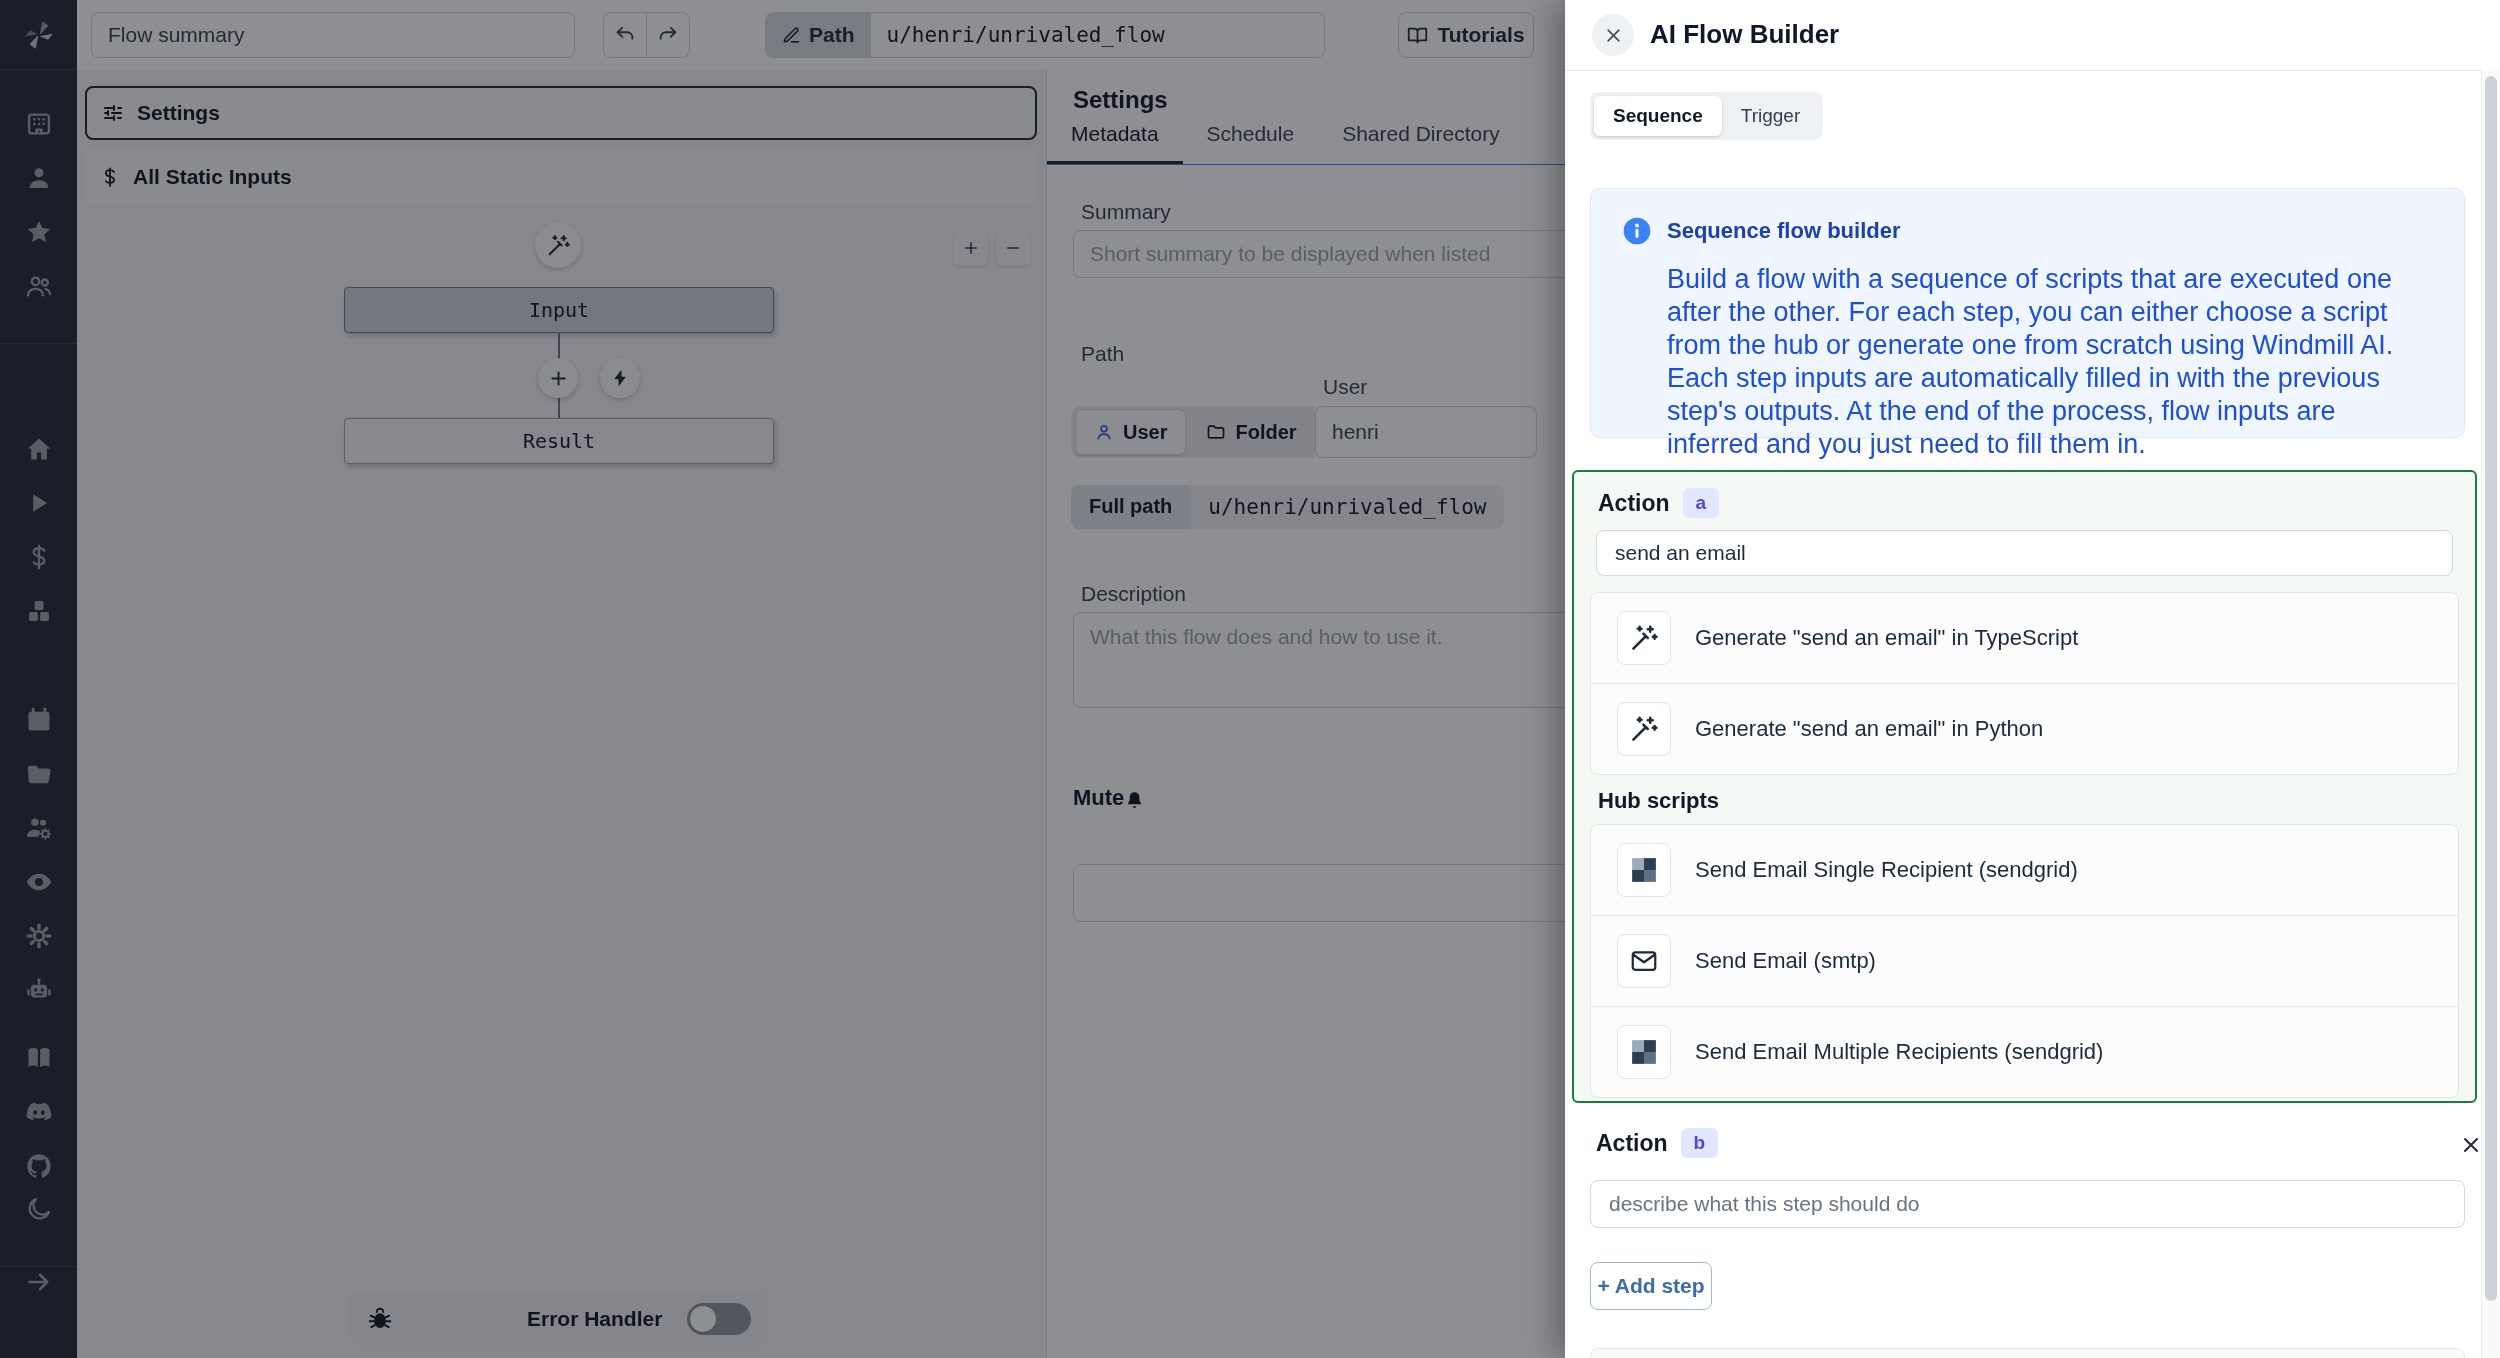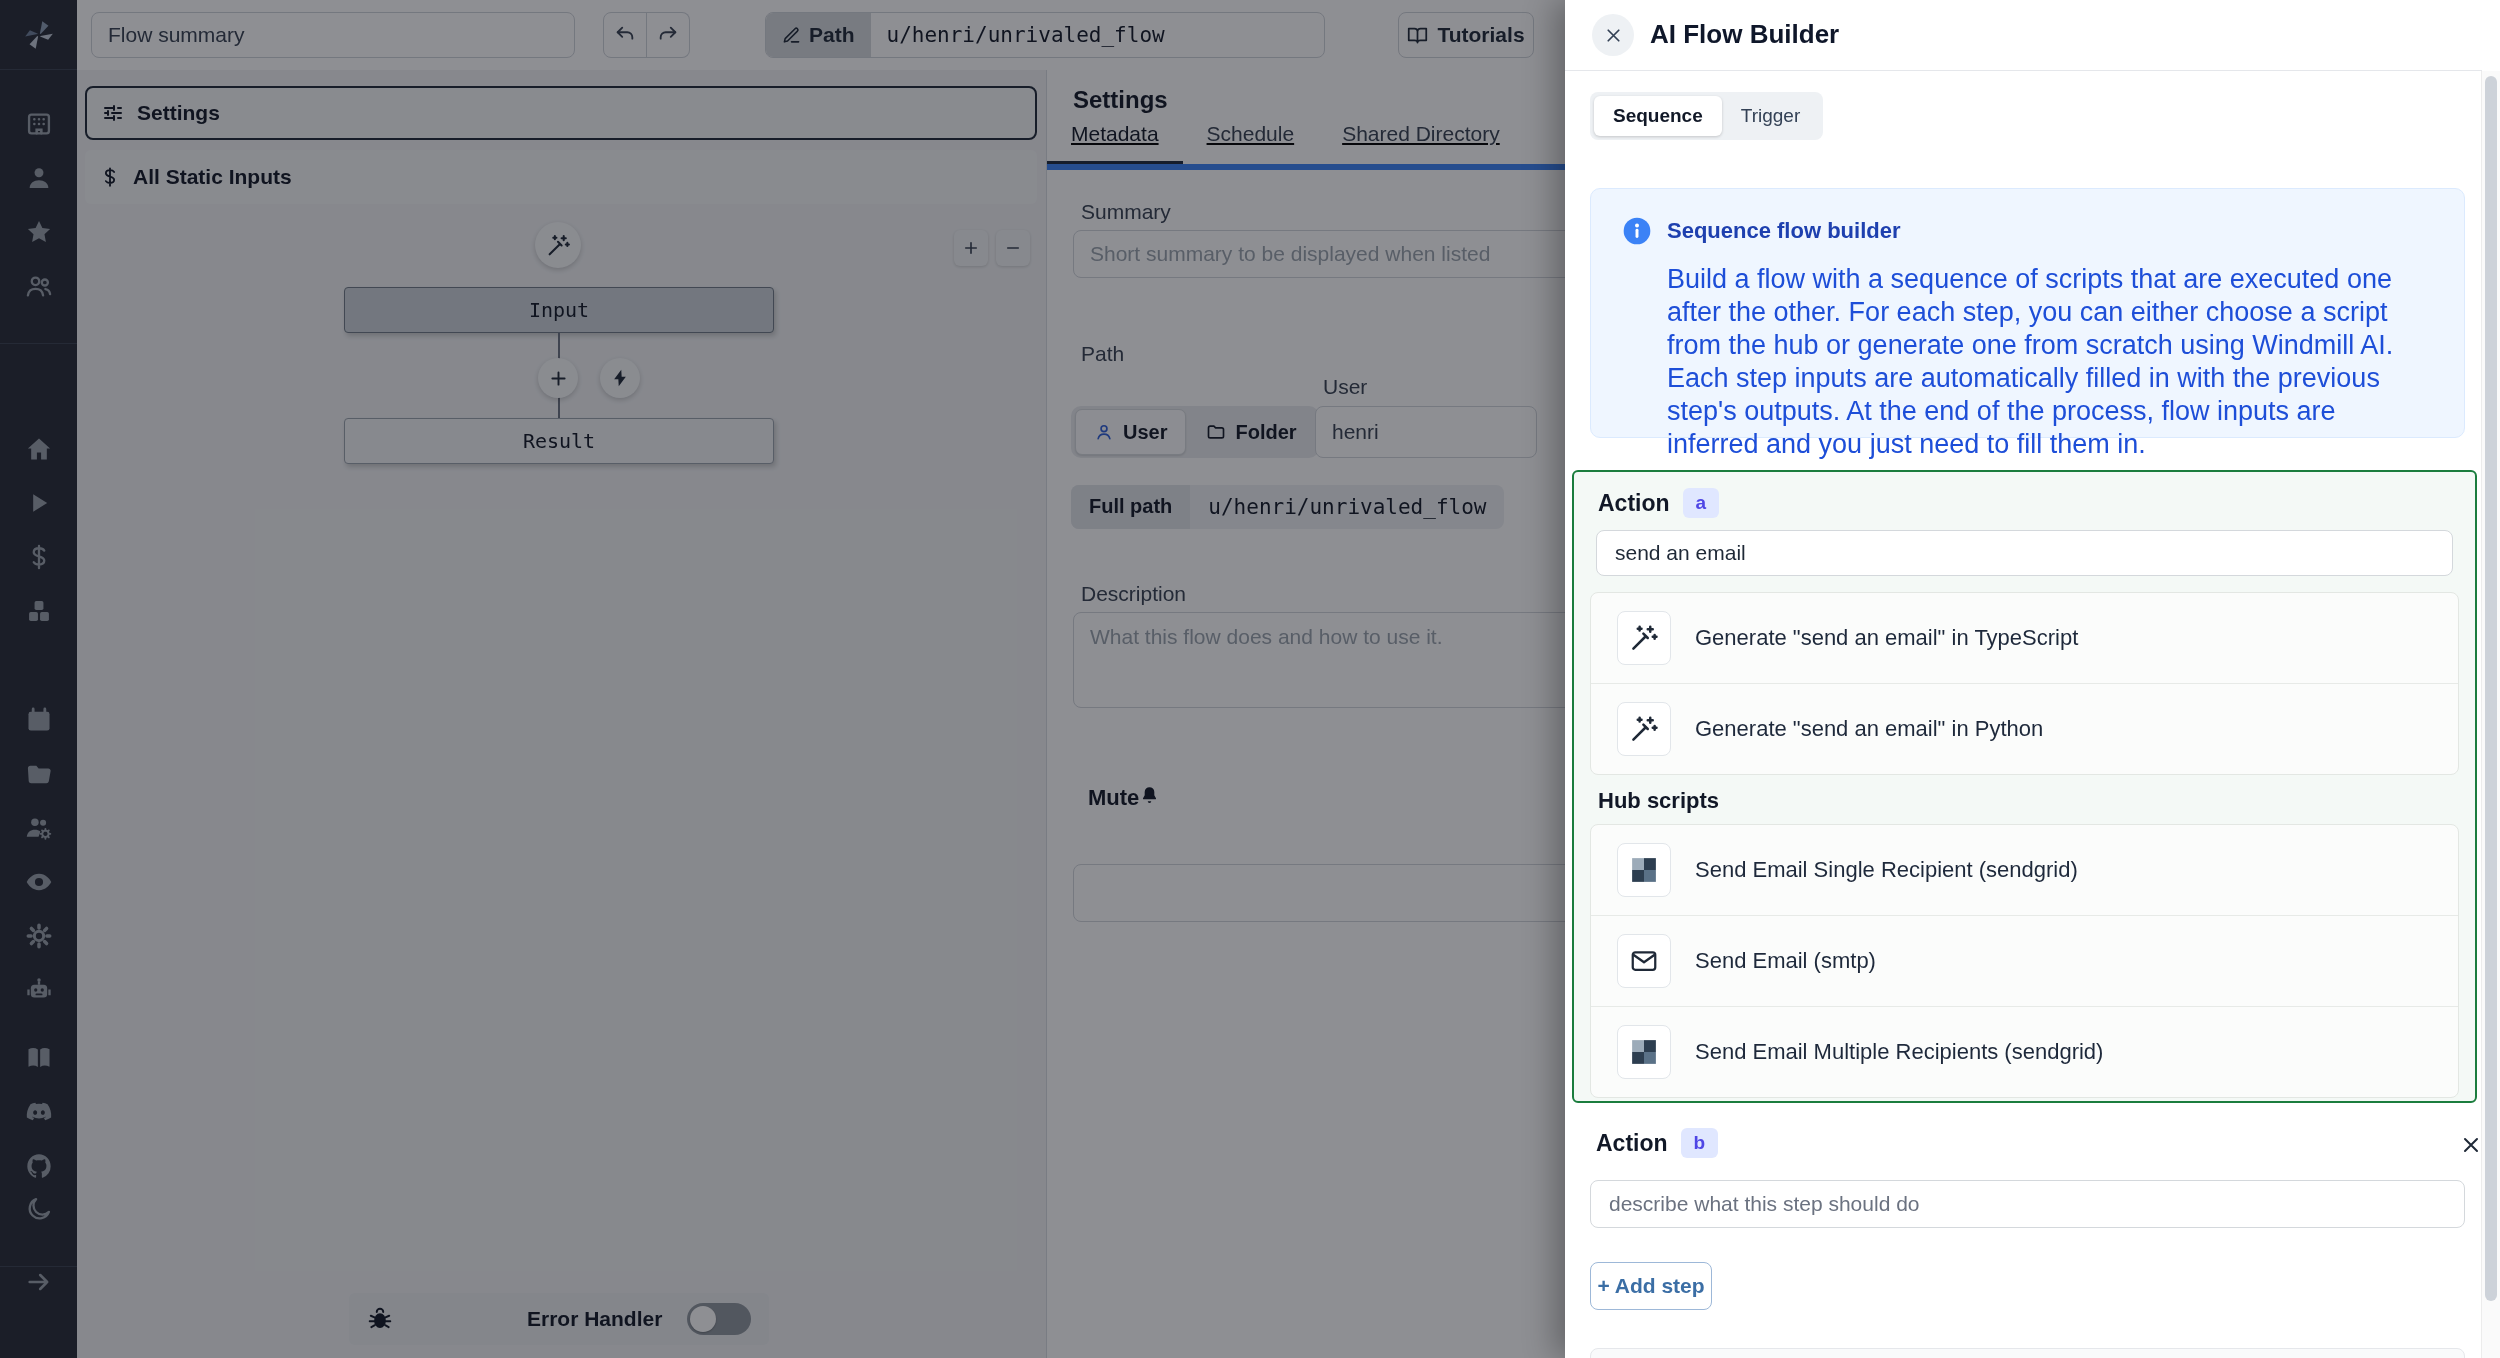--- a/index.html
+++ b/index.html
@@ -62,36 +62,36 @@
   .zoom-out{left:996px;}
   .error-bar{position:absolute;left:349px;top:1293px;width:420px;height:52px;background:#eceef0;border-radius:6px;display:flex;align-items:center;gap:14px;padding:0 18px;box-sizing:border-box;}
   .error-bar svg{width:26px;height:26px;color:#111827;}
   .error-bar span{font-size:21px;font-weight:700;color:#111827;flex:1;}
   .toggle{width:64px;height:32px;border-radius:16px;background:#8f969e;position:relative;cursor:pointer;}
   .toggle .knob{position:absolute;left:3px;top:3px;width:26px;height:26px;border-radius:50%;background:#ffffff;box-shadow:0 1px 2px rgba(0,0,0,0.25);}
 
   
   .settings-panel{position:absolute;left:1046px;top:70px;width:519px;height:1288px;background:#ffffff;border-left:1px solid #d8dbe0;overflow:hidden;z-index:20;}
   .sp-title{position:absolute;left:26px;top:16px;font-size:24px;font-weight:700;color:#111827;}
-  .sp-tabs{position:absolute;left:0;top:52px;width:760px;height:42px;border-bottom:6px solid #3b82f6;display:flex;text-decoration:underline;}
+  .sp-tabs{position:absolute;left:0;top:52px;width:760px;height:42px;border-bottom:1px solid #3b82f6;display:flex;}
   .sp-tab{padding:0 24px;font-size:21px;color:#374151;display:flex;align-items:flex-start;cursor:pointer;height:42px;box-sizing:border-box;}
   .sp-tab.active{color:#111827;border-bottom:3px solid #1e293b;}
   .sp-label{position:absolute;font-size:21px;color:#374151;margin-left:8px;}
   .sp-input{position:absolute;left:26px;width:755px;border:1px solid #d1d5db;border-radius:8px;background:#fff;font-size:21px;color:#374151;padding:0 16px;box-sizing:border-box;font-family:"Liberation Sans",sans-serif;}
   .sp-input::placeholder,.sp-area::placeholder{color:#9aa3ad;}
   .sp-area{position:absolute;left:26px;width:755px;border:1px solid #d1d5db;border-radius:8px;background:#fff;font-size:21px;color:#374151;padding:12px 16px;box-sizing:border-box;resize:none;font-family:"Liberation Sans",sans-serif;}
   .owner-toggle{position:absolute;left:24px;top:336px;height:52px;background:#e9ebee;border-radius:10px;display:flex;align-items:center;padding:4px;box-sizing:border-box;gap:2px;}
   .owner-opt{height:44px;display:flex;align-items:center;gap:9px;padding:0 18px;border-radius:7px;font-size:20px;font-weight:700;color:#111827;cursor:pointer;}
   .owner-opt svg{width:20px;height:20px;}
   .owner-opt.selected{background:#fcfcfd;border:1px solid #d5d9dd;box-shadow:0 1px 2px rgba(0,0,0,0.12);}
   .owner-opt.selected svg{color:#2f5fd7;}
   .fullpath{position:absolute;left:24px;top:415px;display:inline-flex;align-items:stretch;background:#eef0f3;border-radius:8px;overflow:hidden;}
   .fullpath .fp-label{background:#e1e4e8;padding:10px 18px;font-size:20px;font-weight:700;color:#111827;}
   .fullpath .fp-value{padding:10px 18px;font-size:21px;color:#111827;}
-  .mute-row{position:absolute;left:41px;top:715px;display:flex;align-items:flex-start;}
+  .mute-row{position:absolute;left:26px;top:715px;display:flex;align-items:flex-end;}
   .mute-row b{font-size:22px;color:#111827;}
   .mute-row svg{width:21px;height:21px;color:#111827;}
 
   
   .backdrop{position:absolute;left:0;top:0;width:1565px;height:1358px;background:rgba(15,18,25,0.47);z-index:30;}
 
   
   .ai-panel{position:absolute;left:1565px;top:0;width:935px;height:1358px;background:#ffffff;z-index:40;box-shadow:-10px 0 30px rgba(0,0,0,0.30);overflow:hidden;}
   .ai-close{position:absolute;left:27px;top:14px;width:42px;height:42px;border-radius:50%;background:#eef1f4;display:flex;align-items:center;justify-content:center;color:#334155;cursor:pointer;}
   .ai-close svg{width:21px;height:21px;}

